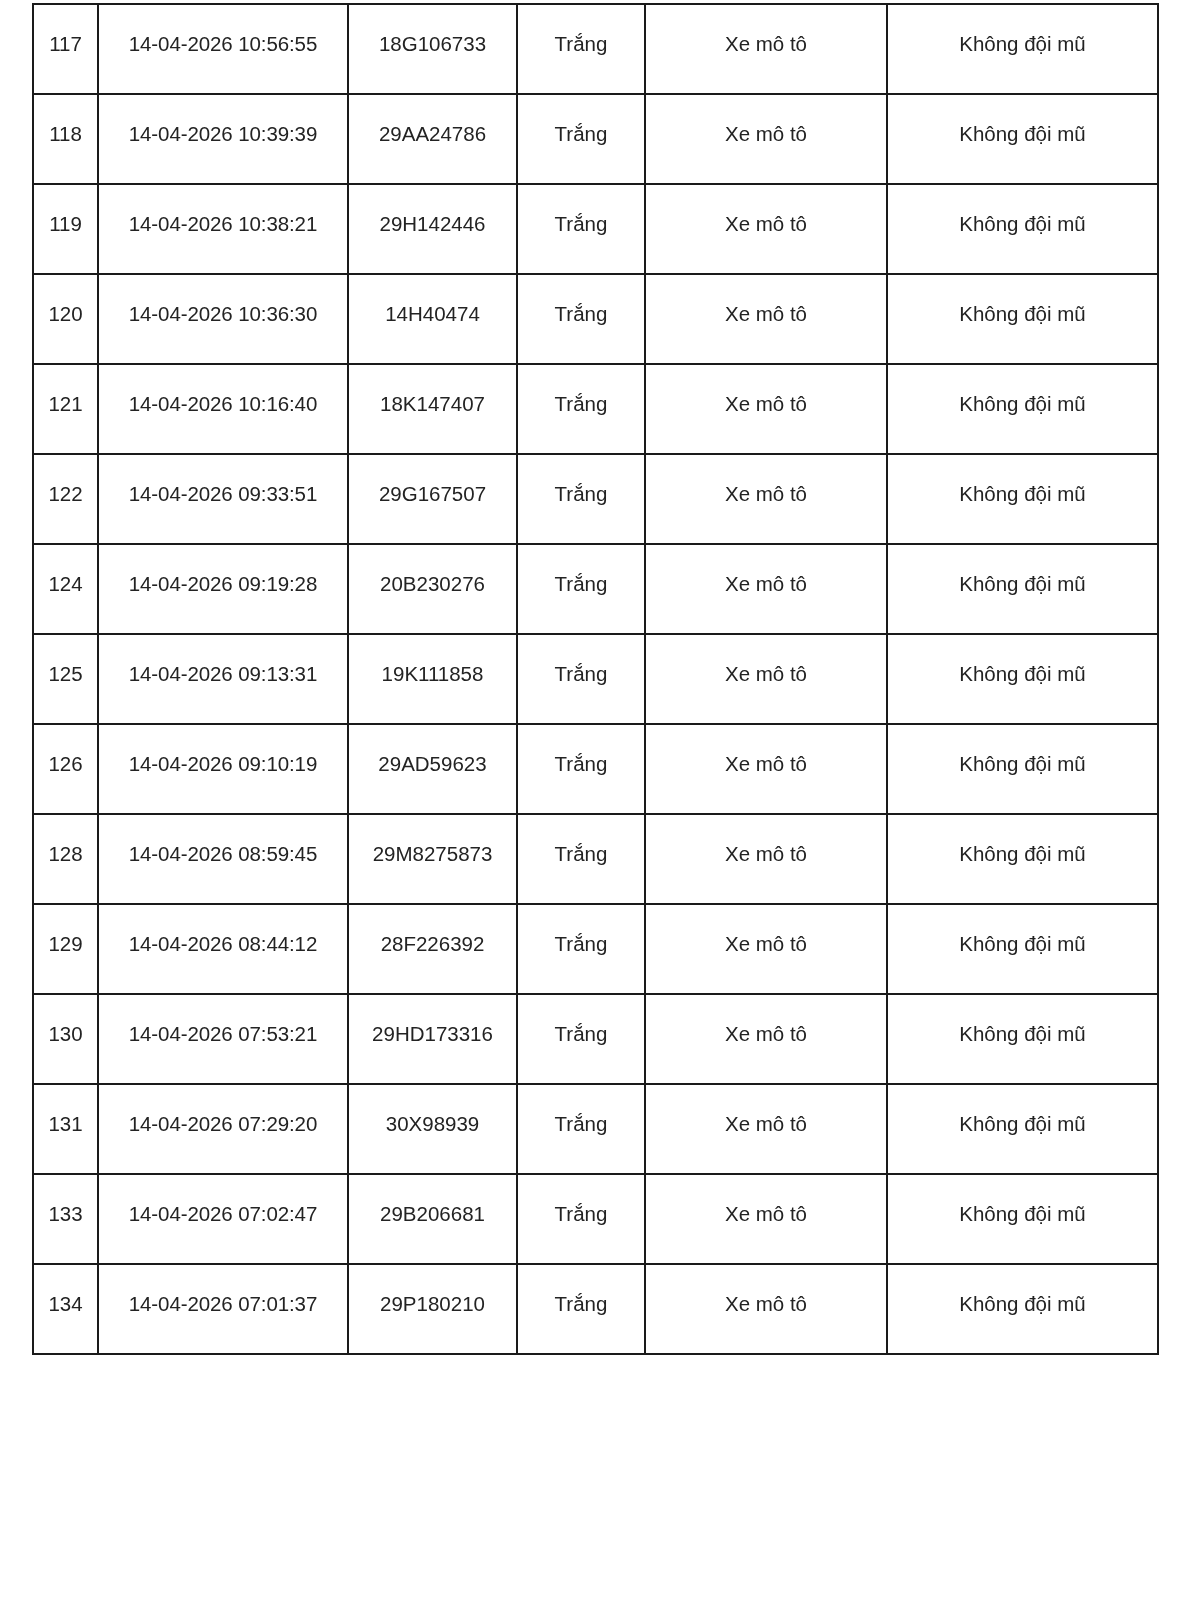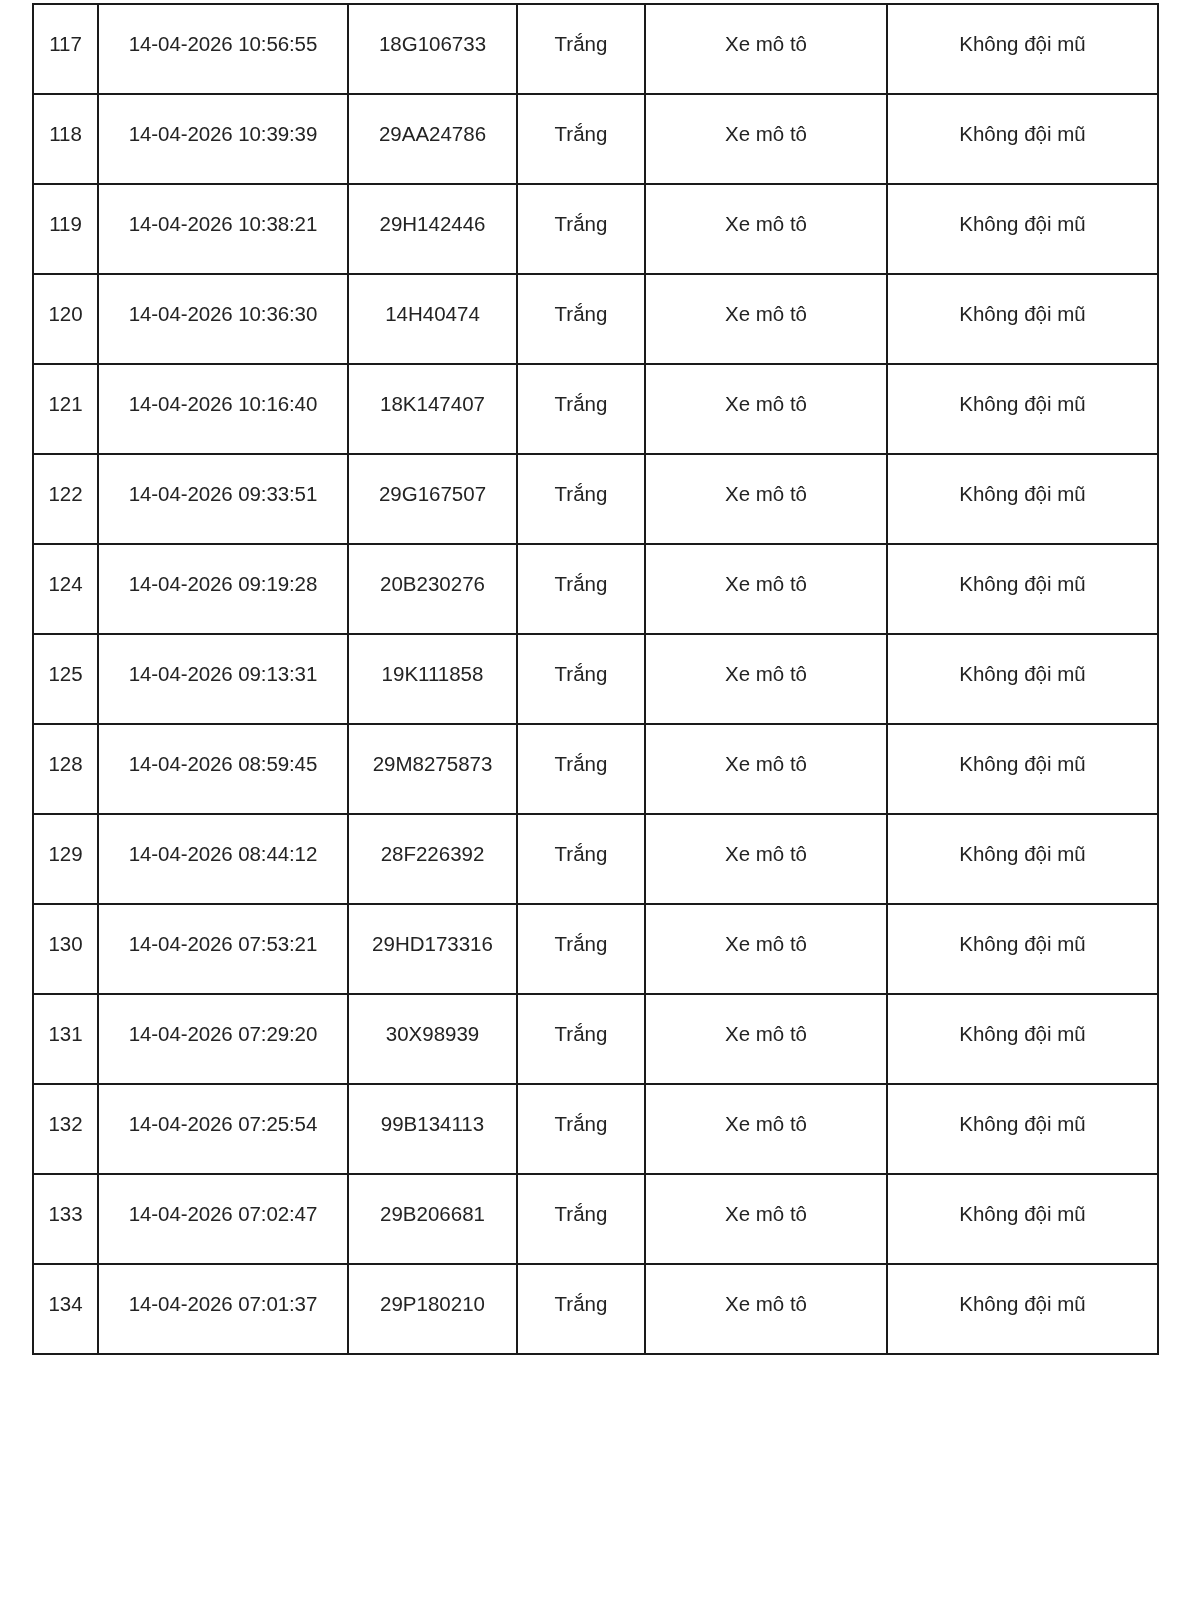--- a/index.html
+++ b/index.html
@@ -135,20 +135,28 @@
         </tr>
         <tr>
           <td class="cell-stt">125</td>
           <td class="cell-time">14-04-2026 09:13:31</td>
           <td class="cell-plate">19K111858</td>
           <td class="cell-color">Trắng</td>
           <td class="cell-type">Xe mô tô</td>
           <td class="cell-violation">Không đội mũ</td>
         </tr>
         <tr>
+          <td class="cell-stt">126</td>
+          <td class="cell-time">14-04-2026 09:10:19</td>
+          <td class="cell-plate">29AD59623</td>
+          <td class="cell-color">Trắng</td>
+          <td class="cell-type">Xe mô tô</td>
+          <td class="cell-violation">Không đội mũ</td>
+        </tr>
+        <tr>
           <td class="cell-stt">128</td>
           <td class="cell-time">14-04-2026 08:59:45</td>
           <td class="cell-plate">29M8275873</td>
           <td class="cell-color">Trắng</td>
           <td class="cell-type">Xe mô tô</td>
           <td class="cell-violation">Không đội mũ</td>
         </tr>
         <tr>
           <td class="cell-stt">129</td>
           <td class="cell-time">14-04-2026 08:44:12</td>
@@ -167,28 +175,20 @@
         </tr>
         <tr>
           <td class="cell-stt">131</td>
           <td class="cell-time">14-04-2026 07:29:20</td>
           <td class="cell-plate">30X98939</td>
           <td class="cell-color">Trắng</td>
           <td class="cell-type">Xe mô tô</td>
           <td class="cell-violation">Không đội mũ</td>
         </tr>
         <tr>
-          <td class="cell-stt">132</td>
-          <td class="cell-time">14-04-2026 07:25:54</td>
-          <td class="cell-plate">99B134113</td>
-          <td class="cell-color">Trắng</td>
-          <td class="cell-type">Xe mô tô</td>
-          <td class="cell-violation">Không đội mũ</td>
-        </tr>
-        <tr>
           <td class="cell-stt">133</td>
           <td class="cell-time">14-04-2026 07:02:47</td>
           <td class="cell-plate">29B206681</td>
           <td class="cell-color">Trắng</td>
           <td class="cell-type">Xe mô tô</td>
           <td class="cell-violation">Không đội mũ</td>
         </tr>
         <tr>
           <td class="cell-stt">134</td>
           <td class="cell-time">14-04-2026 07:01:37</td>

